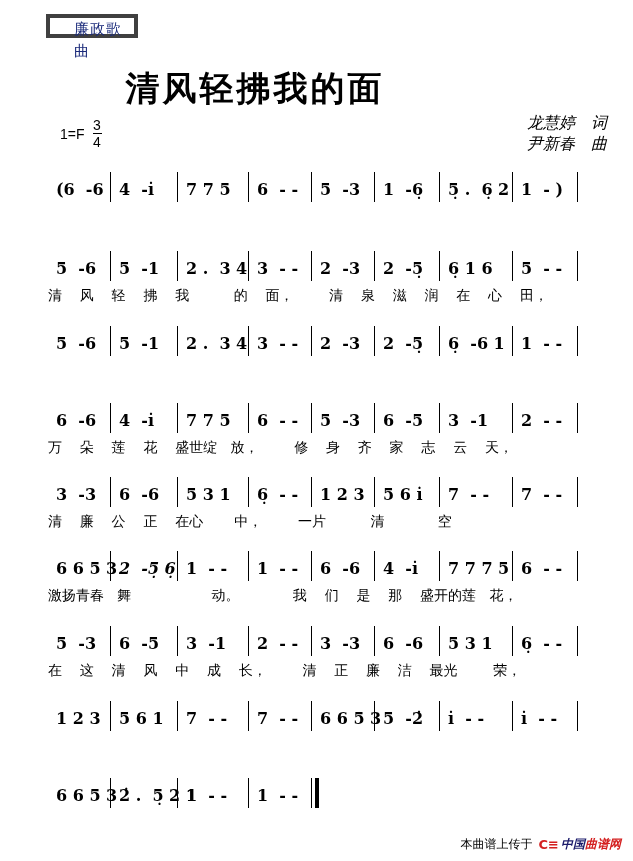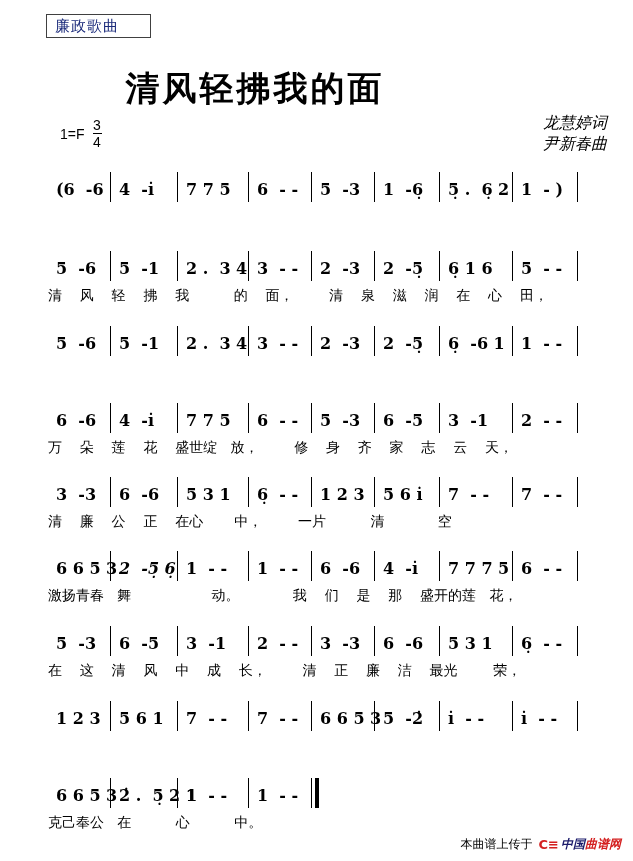--- a/index.html
+++ b/index.html
@@ -1,41 +1,41 @@
 <!DOCTYPE html>
 <html><head>
 <meta charset="utf-8">
 <style>
   * { box-sizing: border-box; margin: 0; padding: 0; }
   html, body { width: 633px; height: 861px; background: #ffffff; overflow: hidden; }
   body { position: relative; font-family: "DejaVu Serif", "Liberation Serif", serif; color: #000; }
 
   .category-tag {
-    position: absolute; left: 46px; top: 14px; width: 105px; height: 24px;
-    border: 1px solid #404040; color: #1a2a7a;
+    position: absolute; left: 46px; top: 14px; width: 92px; height: 24px;
+    border: 4px solid #404040; color: #1a2a7a;
     font-family: "DejaVu Serif", serif; font-size: 15px; line-height: 22px;
-    padding-left: 8px; letter-spacing: 1px;
+    padding-left: 24px; letter-spacing: 1px;
   }
   .title {
     position: absolute; left: 0; width: 510px; top: 66px; text-align: center;
     font-family: "DejaVu Sans", "Liberation Sans", sans-serif; font-weight: bold;
     font-size: 34px; letter-spacing: 3px;
   }
   .key {
     position: absolute; left: 60px; top: 118px;
     font-family: "Liberation Sans", sans-serif; font-size: 14px;
     display: flex; align-items: center;
   }
   .timesig { display: inline-flex; flex-direction: column; align-items: center; margin-left: 8px; font-size: 14px; line-height: 14px; }
   .timesig .bar { width: 9px; height: 1px; background: #000; margin: 1px 0; }
   .credits {
     position: absolute; right: 26px; top: 112px; text-align: right;
     font-family: "DejaVu Serif", serif; font-size: 16px; line-height: 21px; font-style: italic;
   }
-  .credits .row span:first-child { margin-right: 0; }
+  .credits .row span:first-child { margin-right: 16px; }
 
   .system { position: absolute; left: 46px; width: 540px; }
   .notes-row { position: relative; height: 26px; display: flex; align-items: flex-end; }
   .measure {
     position: relative; height: 26px; display: flex; align-items: center;
     font-family: "DejaVu Serif", serif; font-weight: bold; font-size: 16px;
     padding-left: 8px; white-space: pre;
   }
   .measure.first { padding-left: 10px; }
   .barline { width: 1px; height: 30px; background: #000; }
@@ -249,21 +249,20 @@
         <div class="measure first" style="width: 64px;">6 6 5 3</div>
         <div class="barline"></div>
         <div class="measure" style="width: 66px;">2̇ .  5̣ 2 1</div>
         <div class="barline"></div>
         <div class="measure" style="width: 70px;">1  - -</div>
         <div class="barline"></div>
         <div class="measure" style="width: 62px;">1  - -</div>
         <div class="barline"></div>
         <div class="barline final"></div>
       </div>
-      <div class="lyrics-row">克己奉公   在          心          中。</div>
     </div>
   </div>
 
 <div class="footer">
   <span>本曲谱上传于</span>
   <span class="logo-mark">C≡</span>
   <span class="site-cn">中国</span>
     <span class="site-red">曲谱网</span>
 </div>
 

